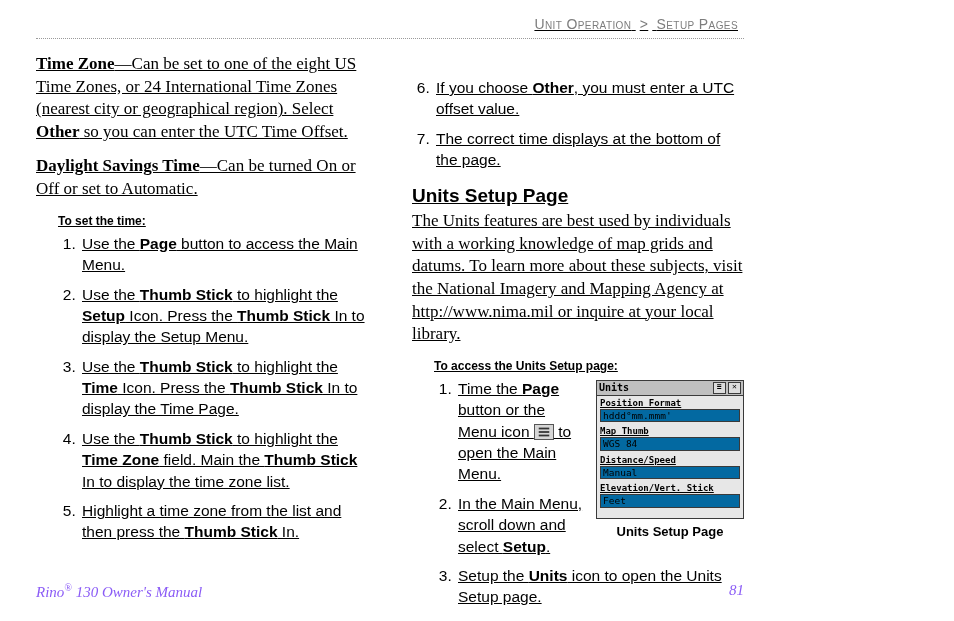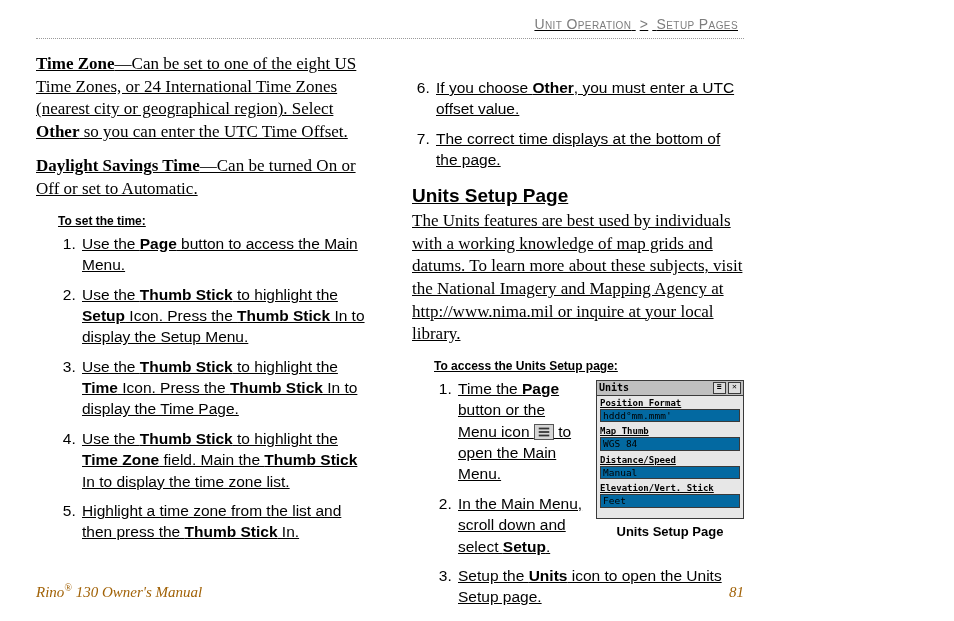--- a/index.html
+++ b/index.html
@@ -136,23 +136,22 @@
     font-size: 13px;
     margin-top: 4px;
   }
   .footer {
     position: absolute;
     left: 36px; right: 36px; bottom: 20px;
     display: flex;
     justify-content: space-between;
     font-family: "Times New Roman", Times, serif;
     font-style: italic;
-    color: #a16207;
+    color: #8b5cf6;
     font-size: 15px;
-    align-items: flex-end;
   }
   .footer .sup { font-size: 10px; vertical-align: super; font-style: italic; }
   .footer .pn { font-style: italic; }
   .inline-bold-serif { font-family: "Times New Roman", Times, serif; font-weight: bold; }
   .after-float { clear: both; }
 </style>
 </head>
 <body>
 
 <div class="page">

